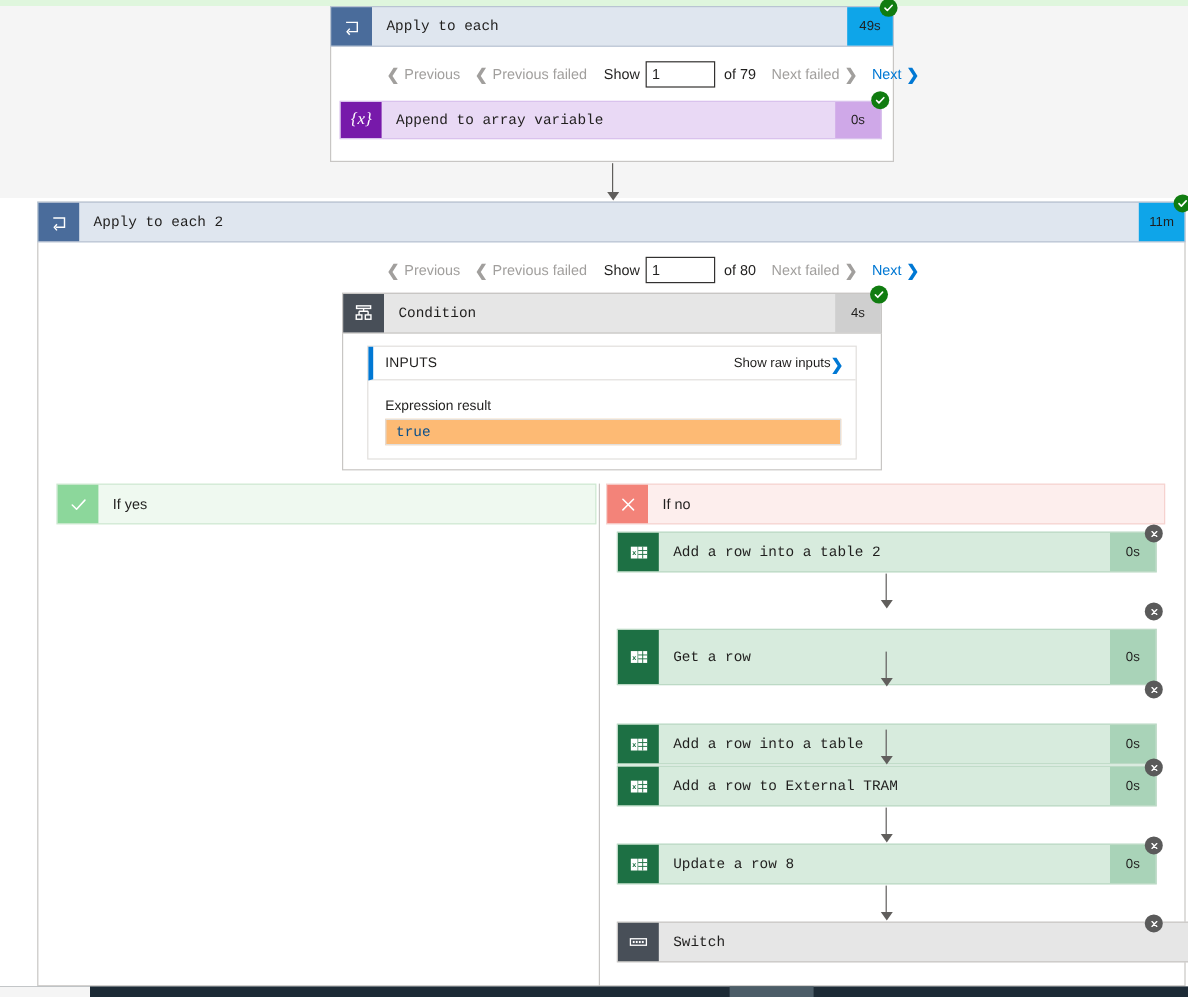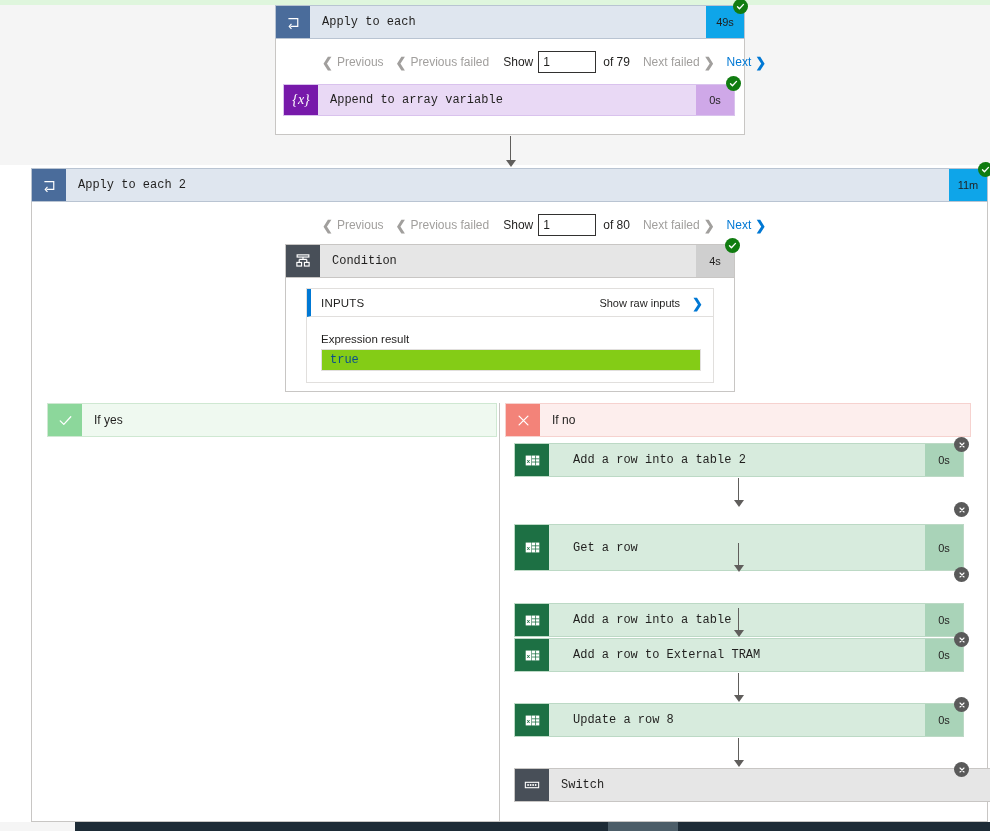--- a/index.html
+++ b/index.html
@@ -65,21 +65,21 @@
   .card.variable { background: #e9d9f5; border-color: #d9c2ed; }
   .card.variable .card-icon { background: #7719aa; }
   .card.variable .card-dur  { background: #cfa8e8; }
 
   
   .card.control { background: #e6e6e6; border-color: #c8c6c4; }
   .card.control .card-icon { background: #484f58; }
   .card.control .card-dur  { background: #cfcfcf; }
 
   
-  .card.excel { background: #d7ebdd; border-color: #bcd9c5; gap: 12px; }
+  .card.excel { background: #d7ebdd; border-color: #bcd9c5; }
   .card.excel .card-icon { background: #1d7044; }
   .card.excel .card-dur  { background: #a9d3b8; }
 
   
   .status {
     position: absolute;
     width: 15px; height: 15px;
     border-radius: 50%;
     display: flex; align-items: center; justify-content: center;
     font-size: 9px; line-height: 1;
@@ -144,31 +144,31 @@
     display: flex; align-items: center;
     border-left: 4px solid #0078d4;
     border-bottom: 1px solid #e1dfdd;
     padding-left: 10px;
   }
   .inputs-head .lbl {
     font-size: 11.5px; color: #201f1e; letter-spacing: .2px;
   }
   .inputs-head .raw {
     position: absolute; right: 10px; top: 0; height: 28px;
-    display: flex; align-items: center; gap: 12px;
+    display: flex; align-items: center; gap: 0;
     font-size: 11px; color: #201f1e; cursor: pointer;
   }
   .inputs-head .raw .chev { color: #0078d4; font-size: 13px; }
   .expr-label {
     position: absolute; font-size: 11.5px; color: #201f1e;
   }
   .expr-value {
     position: absolute;
     border: 1px solid #e1dfdd;
-    background: #84cc16;
+    background: #fdba74;
     display: flex; align-items: center;
     padding-left: 8px;
     font-family: "Liberation Mono", monospace;
     font-size: 12px;
     color: #0b4f8a;
   }
 
   
   .branch {
     position: absolute;

